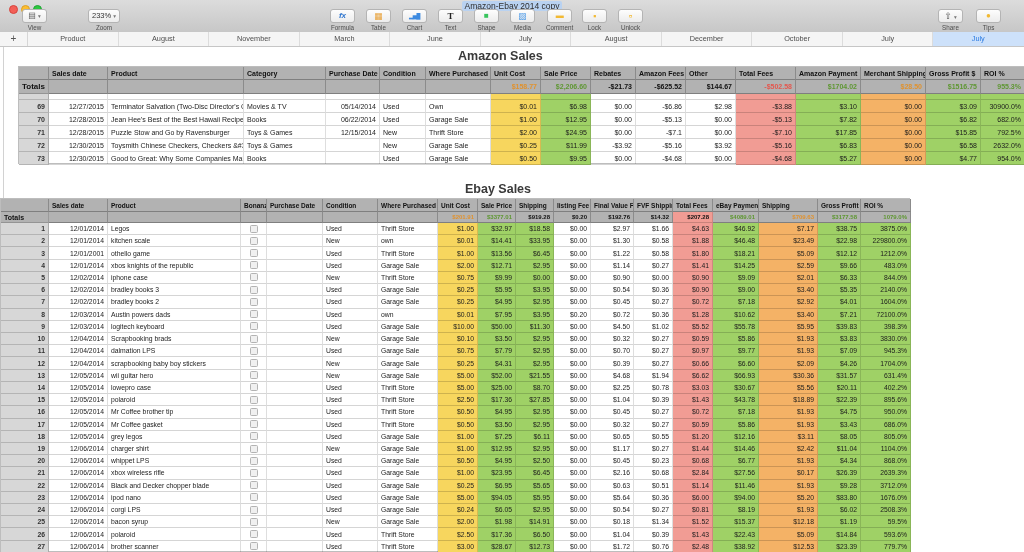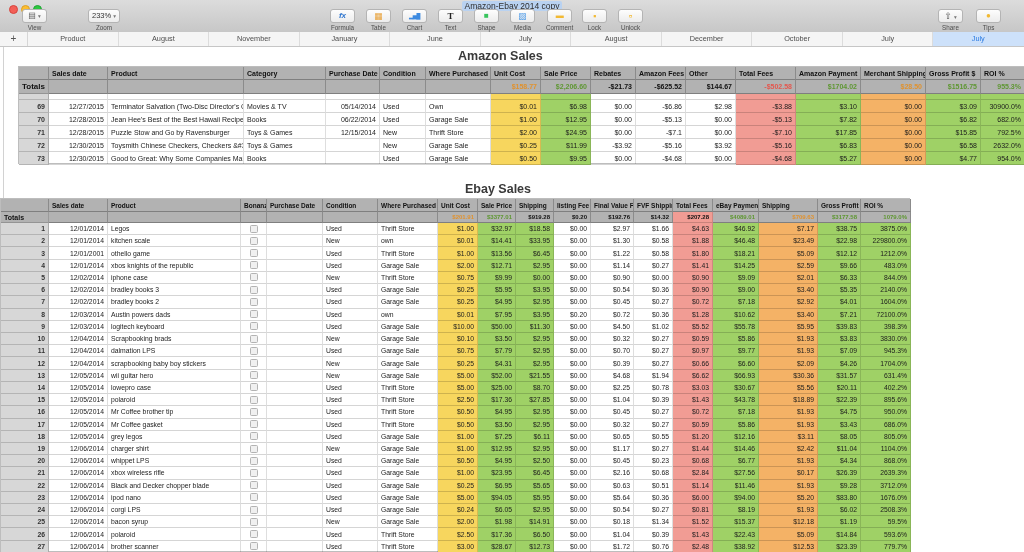--- a/index.html
+++ b/index.html
@@ -107,21 +107,21 @@
       <span class="tb-face"><span class="ic ic-tips"></span></span>
       <div class="tb-lab">Tips</div>
     </div>
   </div>
 
   <div class="tabbar">
     <div class="add-tab">+</div>
   <div class="tab">Product</div>
       <div class="tab">August</div>
       <div class="tab">November</div>
-      <div class="tab">January</div>
+      <div class="tab">March</div>
       <div class="tab">June</div>
       <div class="tab">July</div>
       <div class="tab">August</div>
       <div class="tab">December</div>
       <div class="tab">October</div>
       <div class="tab">July</div>
       <div class="tab active">July</div>
     </div>
   <div class="sheet-edge"></div>
 

